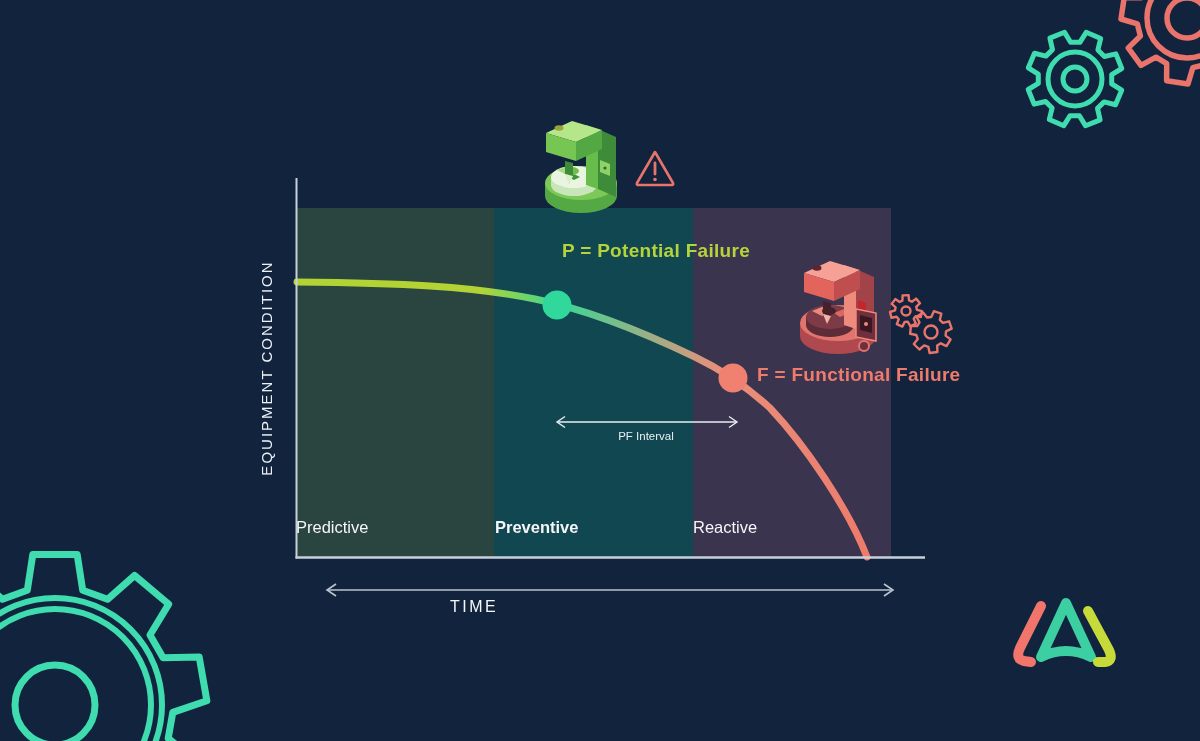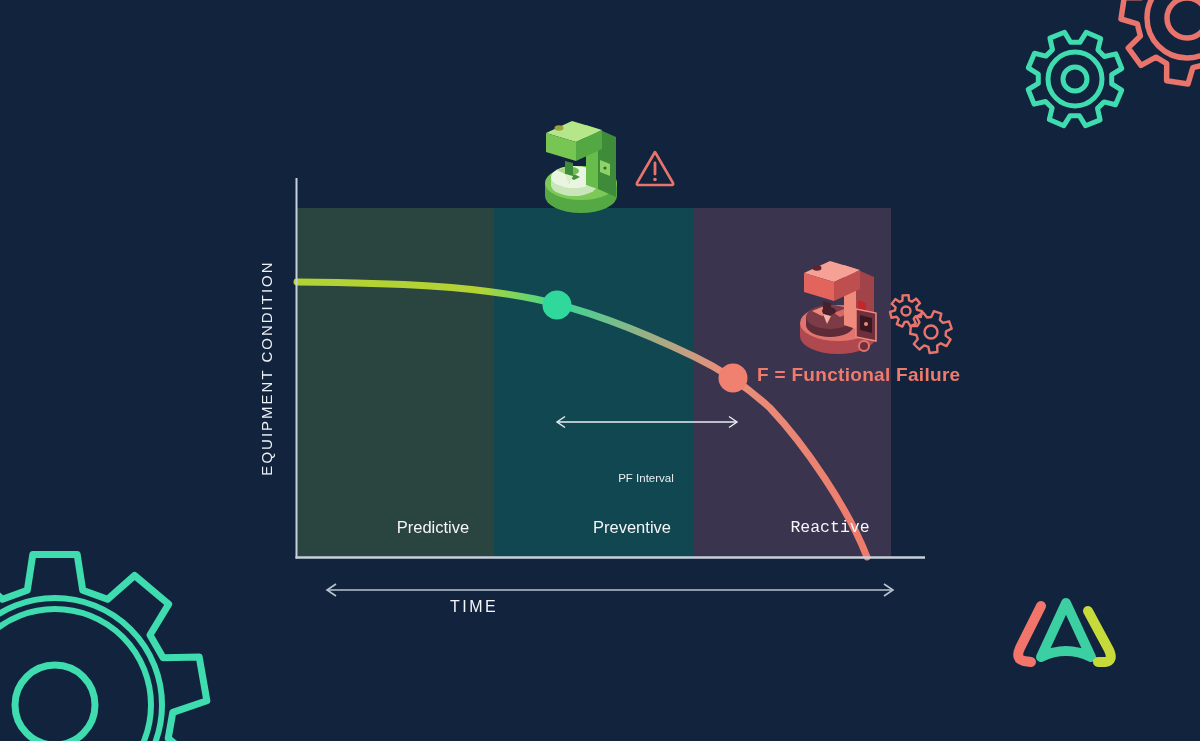--- a/index.html
+++ b/index.html
@@ -4,27 +4,27 @@
 <style>
   html,body{margin:0;padding:0;background:#0c1a30;}
   .stage{position:relative;width:1200px;height:741px;background:#12233E;overflow:hidden;
          font-family:"Liberation Sans",sans-serif;}
   .stage svg{position:absolute;left:0;top:0;}
   .lbl{position:absolute;color:#F2F5F8;user-select:none;}
   .lbl-p{left:506px;top:240px;width:300px;text-align:center;font-size:19px;font-weight:700;
          color:#B5D43B;letter-spacing:.3px;}
   .lbl-f{left:757px;top:364px;width:300px;text-align:left;font-size:19px;font-weight:700;
          color:#EF7B6C;letter-spacing:.3px;}
-  .zone-lbl{top:518px;width:198px;text-align:center;font-size:16.5px;color:#F4F6F8;margin-left:38px;}
-  .zone-lbl.z0{left:296px;} .zone-lbl.z1{left:495px;} .zone-lbl.z2{left:693px;font-family:Liberation Mono, monospace;}
+  .zone-lbl{top:518px;width:198px;text-align:left;font-size:16.5px;color:#F4F6F8;}
+  .zone-lbl.z0{left:296px;} .zone-lbl.z1{left:495px;font-weight:bold;} .zone-lbl.z2{left:693px;}
   .lbl-time{left:450px;top:598px;width:300px;font-size:16px;
             letter-spacing:2.5px;color:#F4F6F8;}
   .lbl-equip{left:117px;top:353px;width:300px;height:30px;line-height:30px;text-align:center;
              transform:rotate(-90deg);font-size:15px;letter-spacing:2px;color:#EDF1F5;}
-  .lbl-pf{left:566px;top:430px;width:160px;text-align:center;font-size:11.5px;color:#E9EEF3;margin-top:42px;}
+  .lbl-pf{left:566px;top:430px;width:160px;text-align:center;font-size:11.5px;color:#E9EEF3;}
 </style>
 </head>
 <body>
 
 <div class="stage">
 
   <svg width="1200" height="741" viewBox="0 0 1200 741">
     <defs>
       <linearGradient id="curveGrad" gradientUnits="userSpaceOnUse" x1="297" y1="0" x2="868" y2="0">
         <stop offset="0" stop-color="#B3D335"></stop>
@@ -140,20 +140,21 @@
 
     <g fill="none" stroke-linecap="round" stroke-linejoin="round" stroke-width="10">
       <path d="M1041,606 L1020,648 Q1015,659 1024,661 L1031,662" stroke="#F1756A"></path>
       <path d="M1066,603 L1091,657 Q1066,645 1041,657 Z" stroke="#3CCFA1"></path>
       <path d="M1088,611 L1109,650 Q1114,661 1105,662 L1098,662" stroke="#C6DB39"></path>
     </g>
   </svg>
 
   <div class="lbl lbl-equip">EQUIPMENT CONDITION</div>
 
+  <div class="lbl lbl-p">P = Potential Failure</div>
 
   <div class="lbl lbl-f">F = Functional Failure</div>
 
   <div class="lbl lbl-pf">PF Interval</div>
 
   <div class="lbl zone-lbl z0">Predictive</div>
   <div class="lbl zone-lbl z1">Preventive</div>
   <div class="lbl zone-lbl z2">Reactive</div>
 
   <div class="lbl lbl-time">TIME</div>

